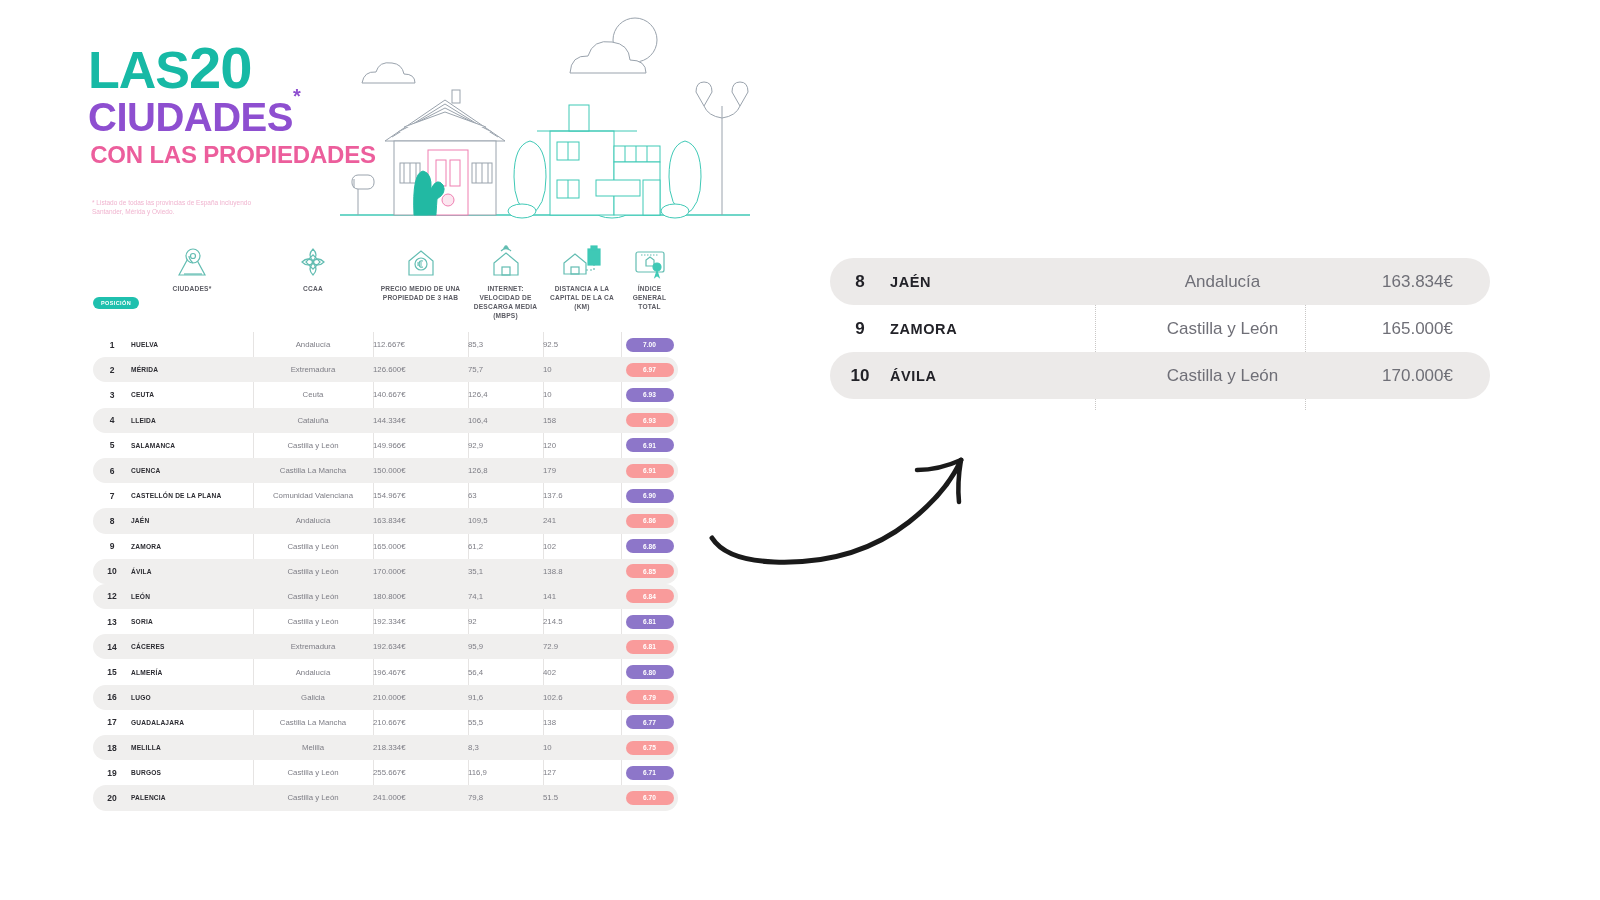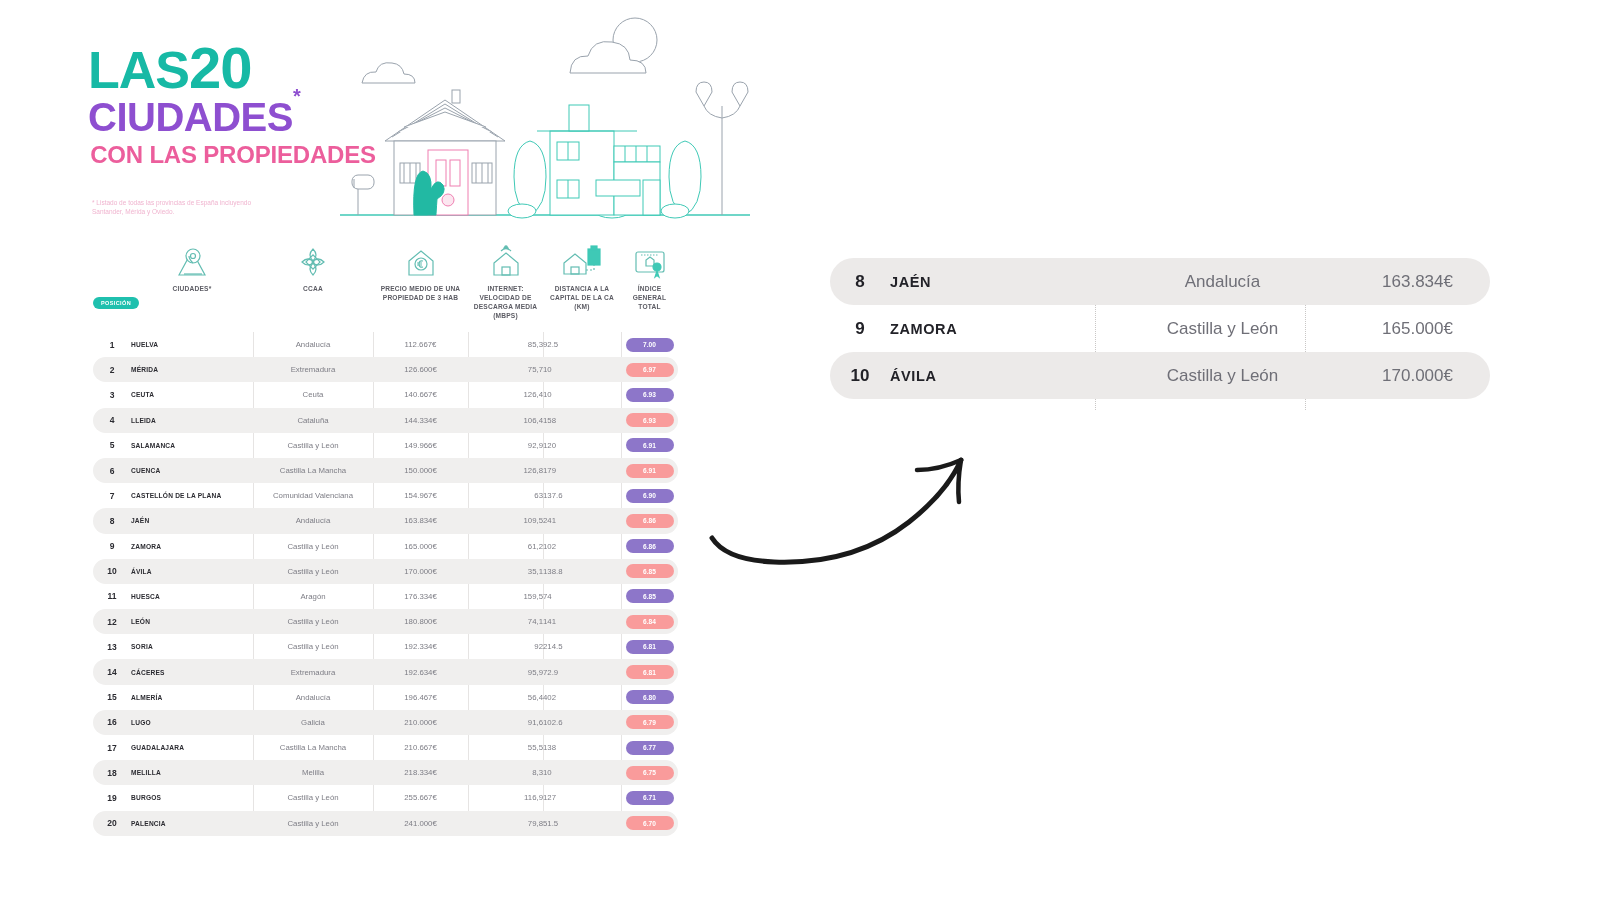--- a/index.html
+++ b/index.html
@@ -68,24 +68,24 @@
     width:38px; text-align:center; font-size:8.5px; font-weight:bold; color:#2b2b31;
   }
   .c-city{
     width:122px; font-size:6.6px; font-weight:bold; color:#2b2b31;
     letter-spacing:0.2px;
   }
   .c-ccaa{
     width:120px; text-align:center; font-size:7.8px; color:#7d7d85;
   }
   .c-price{
-    width:95px; text-align:center; font-size:7.8px; color:#7d7d85;
+    width:95px; text-align:left; font-size:7.8px; color:#7d7d85;
   }
   .c-net{
-    width:75px; text-align:right; font-size:7.8px; color:#7d7d85;
+    width:75px; text-align:left; font-size:7.8px; color:#7d7d85;
   }
   .c-dist{
     width:78px; text-align:left; font-size:7.8px; color:#7d7d85;
   }
   .c-idx{
     width:57px; display:flex; justify-content:center; align-items:center;
   }
   .pill{
     display:inline-block; min-width:34px; text-align:center;
     font-size:6.6px; font-weight:bold; color:#ffffff;
@@ -409,31 +409,20 @@
           <div class="c-pos">10</div>
           <div class="c-city">ÁVILA</div>
           <div class="c-ccaa">Castilla y León</div>
           <div class="c-price">170.000€</div>
           <div class="c-net">35,1</div>
           <div class="c-dist">138.8</div>
           <div class="c-idx">
             <span class="pill pink">6.85</span>
           </div>
         </div>
-        <div class="row">
-          <div class="c-pos">11</div>
-          <div class="c-city">HUESCA</div>
-          <div class="c-ccaa">Aragón</div>
-          <div class="c-price">176.334€</div>
-          <div class="c-net">159,5</div>
-          <div class="c-dist">74</div>
-          <div class="c-idx">
-            <span class="pill purple">6.85</span>
-          </div>
-        </div>
         <div class="row alt">
           <div class="c-pos">12</div>
           <div class="c-city">LEÓN</div>
           <div class="c-ccaa">Castilla y León</div>
           <div class="c-price">180.800€</div>
           <div class="c-net">74,1</div>
           <div class="c-dist">141</div>
           <div class="c-idx">
             <span class="pill pink">6.84</span>
           </div>

